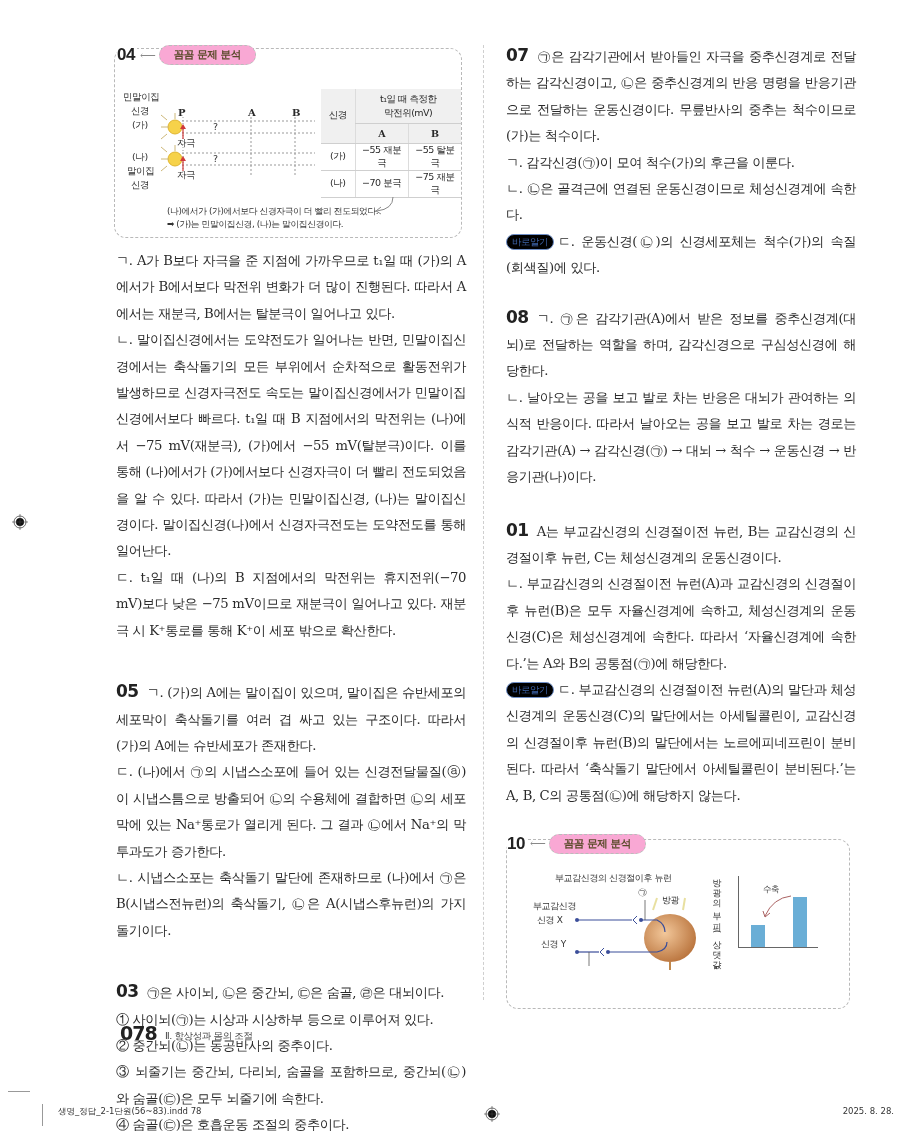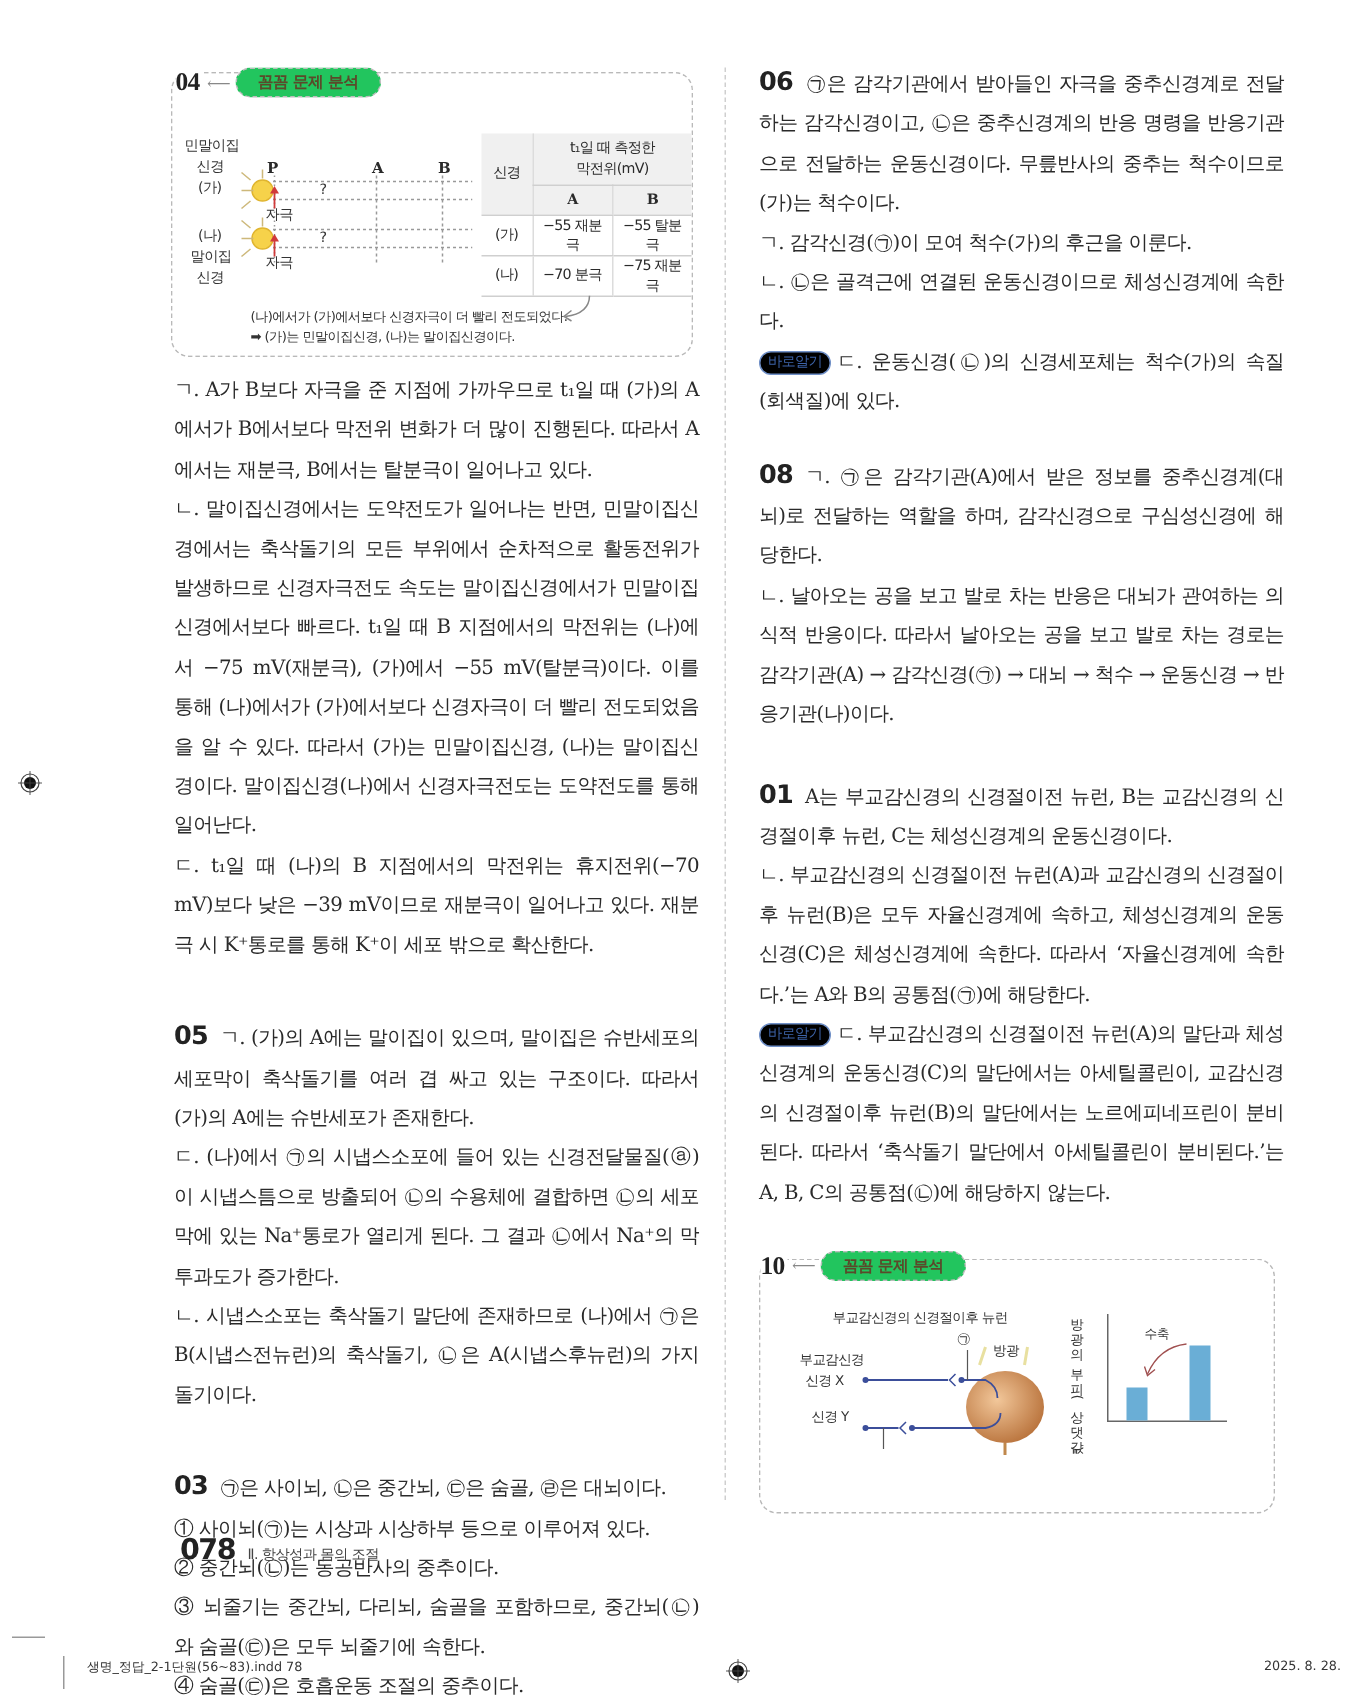--- a/index.html
+++ b/index.html
@@ -11,23 +11,23 @@
   .divider { position: absolute; left: 483px; top: 45px; width: 0; height: 955px; border-left: 1px dashed #cfcfcf; }
 
   .p { font-size: 13.2px; line-height: 26.4px; letter-spacing: -0.4px; text-align: justify; }
   .qnum { font-family: "DejaVu Sans", sans-serif; font-weight: bold; font-size: 17px; color: #222; margin-right: 8px; letter-spacing: -0.5px; }
   .badge { display: inline-block; font-family: "DejaVu Sans", sans-serif; font-size: 9.5px; line-height: 14px; padding: 0 5px;
            border: 1px solid #6f8fc7; border-radius: 8px; color: #3d63a8; background: #000000; margin-right: 4px; vertical-align: 1px; letter-spacing: -0.5px; }
 
   
   .abox { position: relative; border: 1px dashed #b9b9b9; border-radius: 12px; padding: 0; }
   .abox-head { position: absolute; top: -2px; left: 0; display: flex; align-items: center; }
-  .abox-num { font-family: Liberation Serif, serif; font-weight: bold; font-size: 17px; color: #222; letter-spacing: -0.5px; background: #fff; padding-right: 2px; }
+  .abox-num { font-family: Liberation Sans, sans-serif; font-weight: bold; font-size: 17px; color: #222; letter-spacing: -0.5px; background: #fff; padding-right: 2px; }
   .abox-arrow { font-size: 11px; color: #888; margin: 0 3px; }
-  .abox-tag { font-family: "DejaVu Sans", sans-serif; font-size: 10.5px; color: #5a4a2a; border: 1px dashed #bbb; border-radius: 12px; padding: 2px 14px; background: #22c55e; font-weight: bold; letter-spacing: -0.4px; }
+  .abox-tag { font-family: "DejaVu Sans", sans-serif; font-size: 10.5px; color: #5a4a2a; border: 1px dashed #bbb; border-radius: 12px; padding: 2px 14px; background: #f9a8d4; font-weight: bold; letter-spacing: -0.4px; }
 
   .fig-small { font-family: "DejaVu Sans", sans-serif; font-size: 9.5px; color: #333; letter-spacing: -0.4px; }
   table.mt { border-collapse: collapse; font-family: "DejaVu Sans", sans-serif; font-size: 9.5px; }
   table.mt td, table.mt th { border-bottom: 1px solid #cfcfcf; text-align: center; padding: 0 3px; font-weight: normal; letter-spacing: -0.5px; }
   table.mt th { background: #f0f0f0; }
   .vline { border-left: 1px solid #dcdcdc; }
 
   .footer-num { position: absolute; left: 120px; top: 1022px; font-family: "DejaVu Sans", sans-serif; font-weight: bold; font-size: 19px; letter-spacing: -1px; color: #222; }
   .footer-chap { position: absolute; left: 165px; top: 1030px; font-family: "DejaVu Sans", sans-serif; font-size: 9.5px; color: #444; letter-spacing: -0.4px; }
   .slug { position: absolute; left: 58px; top: 1106px; font-family: "DejaVu Sans", sans-serif; font-size: 8.5px; color: #333; }
@@ -127,21 +127,21 @@
     <div class="fig-small" style="position:absolute; left:52px; top:170px; font-size:8.8px;">➡ (가)는 민말이집신경, (나)는 말이집신경이다.</div>
     <svg width="30" height="20" style="position:absolute; left:258px; top:148px;">
       <path d="M20,0 Q20,12 4,14" fill="none" stroke="#888" stroke-width="1"></path>
       <polyline points="8,10 3,14 8,17" fill="none" stroke="#888" stroke-width="1"></polyline>
     </svg>
   </div>
 
   <div style="margin-top:10px;">
     <p class="p">ㄱ. A가 B보다 자극을 준 지점에 가까우므로 t₁일 때 (가)의 A에서가 B에서보다 막전위 변화가 더 많이 진행된다. 따라서 A에서는 재분극, B에서는 탈분극이 일어나고 있다.</p>
     <p class="p">ㄴ. 말이집신경에서는 도약전도가 일어나는 반면, 민말이집신경에서는 축삭돌기의 모든 부위에서 순차적으로 활동전위가 발생하므로 신경자극전도 속도는 말이집신경에서가 민말이집신경에서보다 빠르다. t₁일 때 B 지점에서의 막전위는 (나)에서 −75 mV(재분극), (가)에서 −55 mV(탈분극)이다. 이를 통해 (나)에서가 (가)에서보다 신경자극이 더 빨리 전도되었음을 알 수 있다. 따라서 (가)는 민말이집신경, (나)는 말이집신경이다. 말이집신경(나)에서 신경자극전도는 도약전도를 통해 일어난다.</p>
-    <p class="p">ㄷ. t₁일 때 (나)의 B 지점에서의 막전위는 휴지전위(−70 mV)보다 낮은 −39 mV이므로 재분극이 일어나고 있다. 재분극 시 K⁺통로를 통해 K⁺이 세포 밖으로 확산한다.</p>
+    <p class="p">ㄷ. t₁일 때 (나)의 B 지점에서의 막전위는 휴지전위(−70 mV)보다 낮은 −75 mV이므로 재분극이 일어나고 있다. 재분극 시 K⁺통로를 통해 K⁺이 세포 밖으로 확산한다.</p>
   </div>
 
   <div style="margin-top:34px;">
     <p class="p"><span class="qnum">05</span><span>ㄱ. (가)의 A에는 말이집이 있으며, 말이집은 슈반세포의 세포막이 축삭돌기를 여러 겹 싸고 있는 구조이다. 따라서 (가)의 A에는 슈반세포가 존재한다.</span></p>
     <p class="p">ㄷ. (나)에서 ㉠의 시냅스소포에 들어 있는 신경전달물질(ⓐ)이 시냅스틈으로 방출되어 ㉡의 수용체에 결합하면 ㉡의 세포막에 있는 Na⁺통로가 열리게 된다. 그 결과 ㉡에서 Na⁺의 막 투과도가 증가한다.</p>
     <p class="p">ㄴ. 시냅스소포는 축삭돌기 말단에 존재하므로 (나)에서 ㉠은 B(시냅스전뉴런)의 축삭돌기, ㉡은 A(시냅스후뉴런)의 가지돌기이다.</p>
   </div>
 
   <div style="margin-top:34px;">
     <p class="p"><span class="qnum">03</span><span>㉠은 사이뇌, ㉡은 중간뇌, ㉢은 숨골, ㉣은 대뇌이다.</span></p>
@@ -149,21 +149,21 @@
     <p class="p">② 중간뇌(㉡)는 동공반사의 중추이다.</p>
     <p class="p">③ 뇌줄기는 중간뇌, 다리뇌, 숨골을 포함하므로, 중간뇌(㉡)와 숨골(㉢)은 모두 뇌줄기에 속한다.</p>
     <p class="p">④ 숨골(㉢)은 호흡운동 조절의 중추이다.</p>
 
   </div>
 </div>
 
 <div class="col right">
 
   <div style="margin-top:-6px;">
-    <p class="p"><span class="qnum">06</span><span>㉠은 감각기관에서 받아들인 자극을 중추신경계로 전달하는 감각신경이고, ㉡은 중추신경계의 반응 명령을 반응기관으로 전달하는 운동신경이다. 무릎반사의 중추는 척수이므로 (가)는 척수이다.</span></p>
+    <p class="p"><span class="qnum">07</span><span>㉠은 감각기관에서 받아들인 자극을 중추신경계로 전달하는 감각신경이고, ㉡은 중추신경계의 반응 명령을 반응기관으로 전달하는 운동신경이다. 무릎반사의 중추는 척수이므로 (가)는 척수이다.</span></p>
     <p class="p">ㄱ. 감각신경(㉠)이 모여 척수(가)의 후근을 이룬다.</p>
     <p class="p">ㄴ. ㉡은 골격근에 연결된 운동신경이므로 체성신경계에 속한다.</p>
     <p class="p"><span class="badge">바로알기</span><span>ㄷ. 운동신경(㉡)의 신경세포체는 척수(가)의 속질(회색질)에 있다.</span></p>
   </div>
 
   <div style="margin-top:22px;">
     <p class="p"><span class="qnum">08</span><span>ㄱ. ㉠은 감각기관(A)에서 받은 정보를 중추신경계(대뇌)로 전달하는 역할을 하며, 감각신경으로 구심성신경에 해당한다.</span></p>
     <p class="p">ㄴ. 날아오는 공을 보고 발로 차는 반응은 대뇌가 관여하는 의식적 반응이다. 따라서 날아오는 공을 보고 발로 차는 경로는 감각기관(A) → 감각신경(㉠) → 대뇌 → 척수 → 운동신경 → 반응기관(나)이다.</p>
   </div>
 

